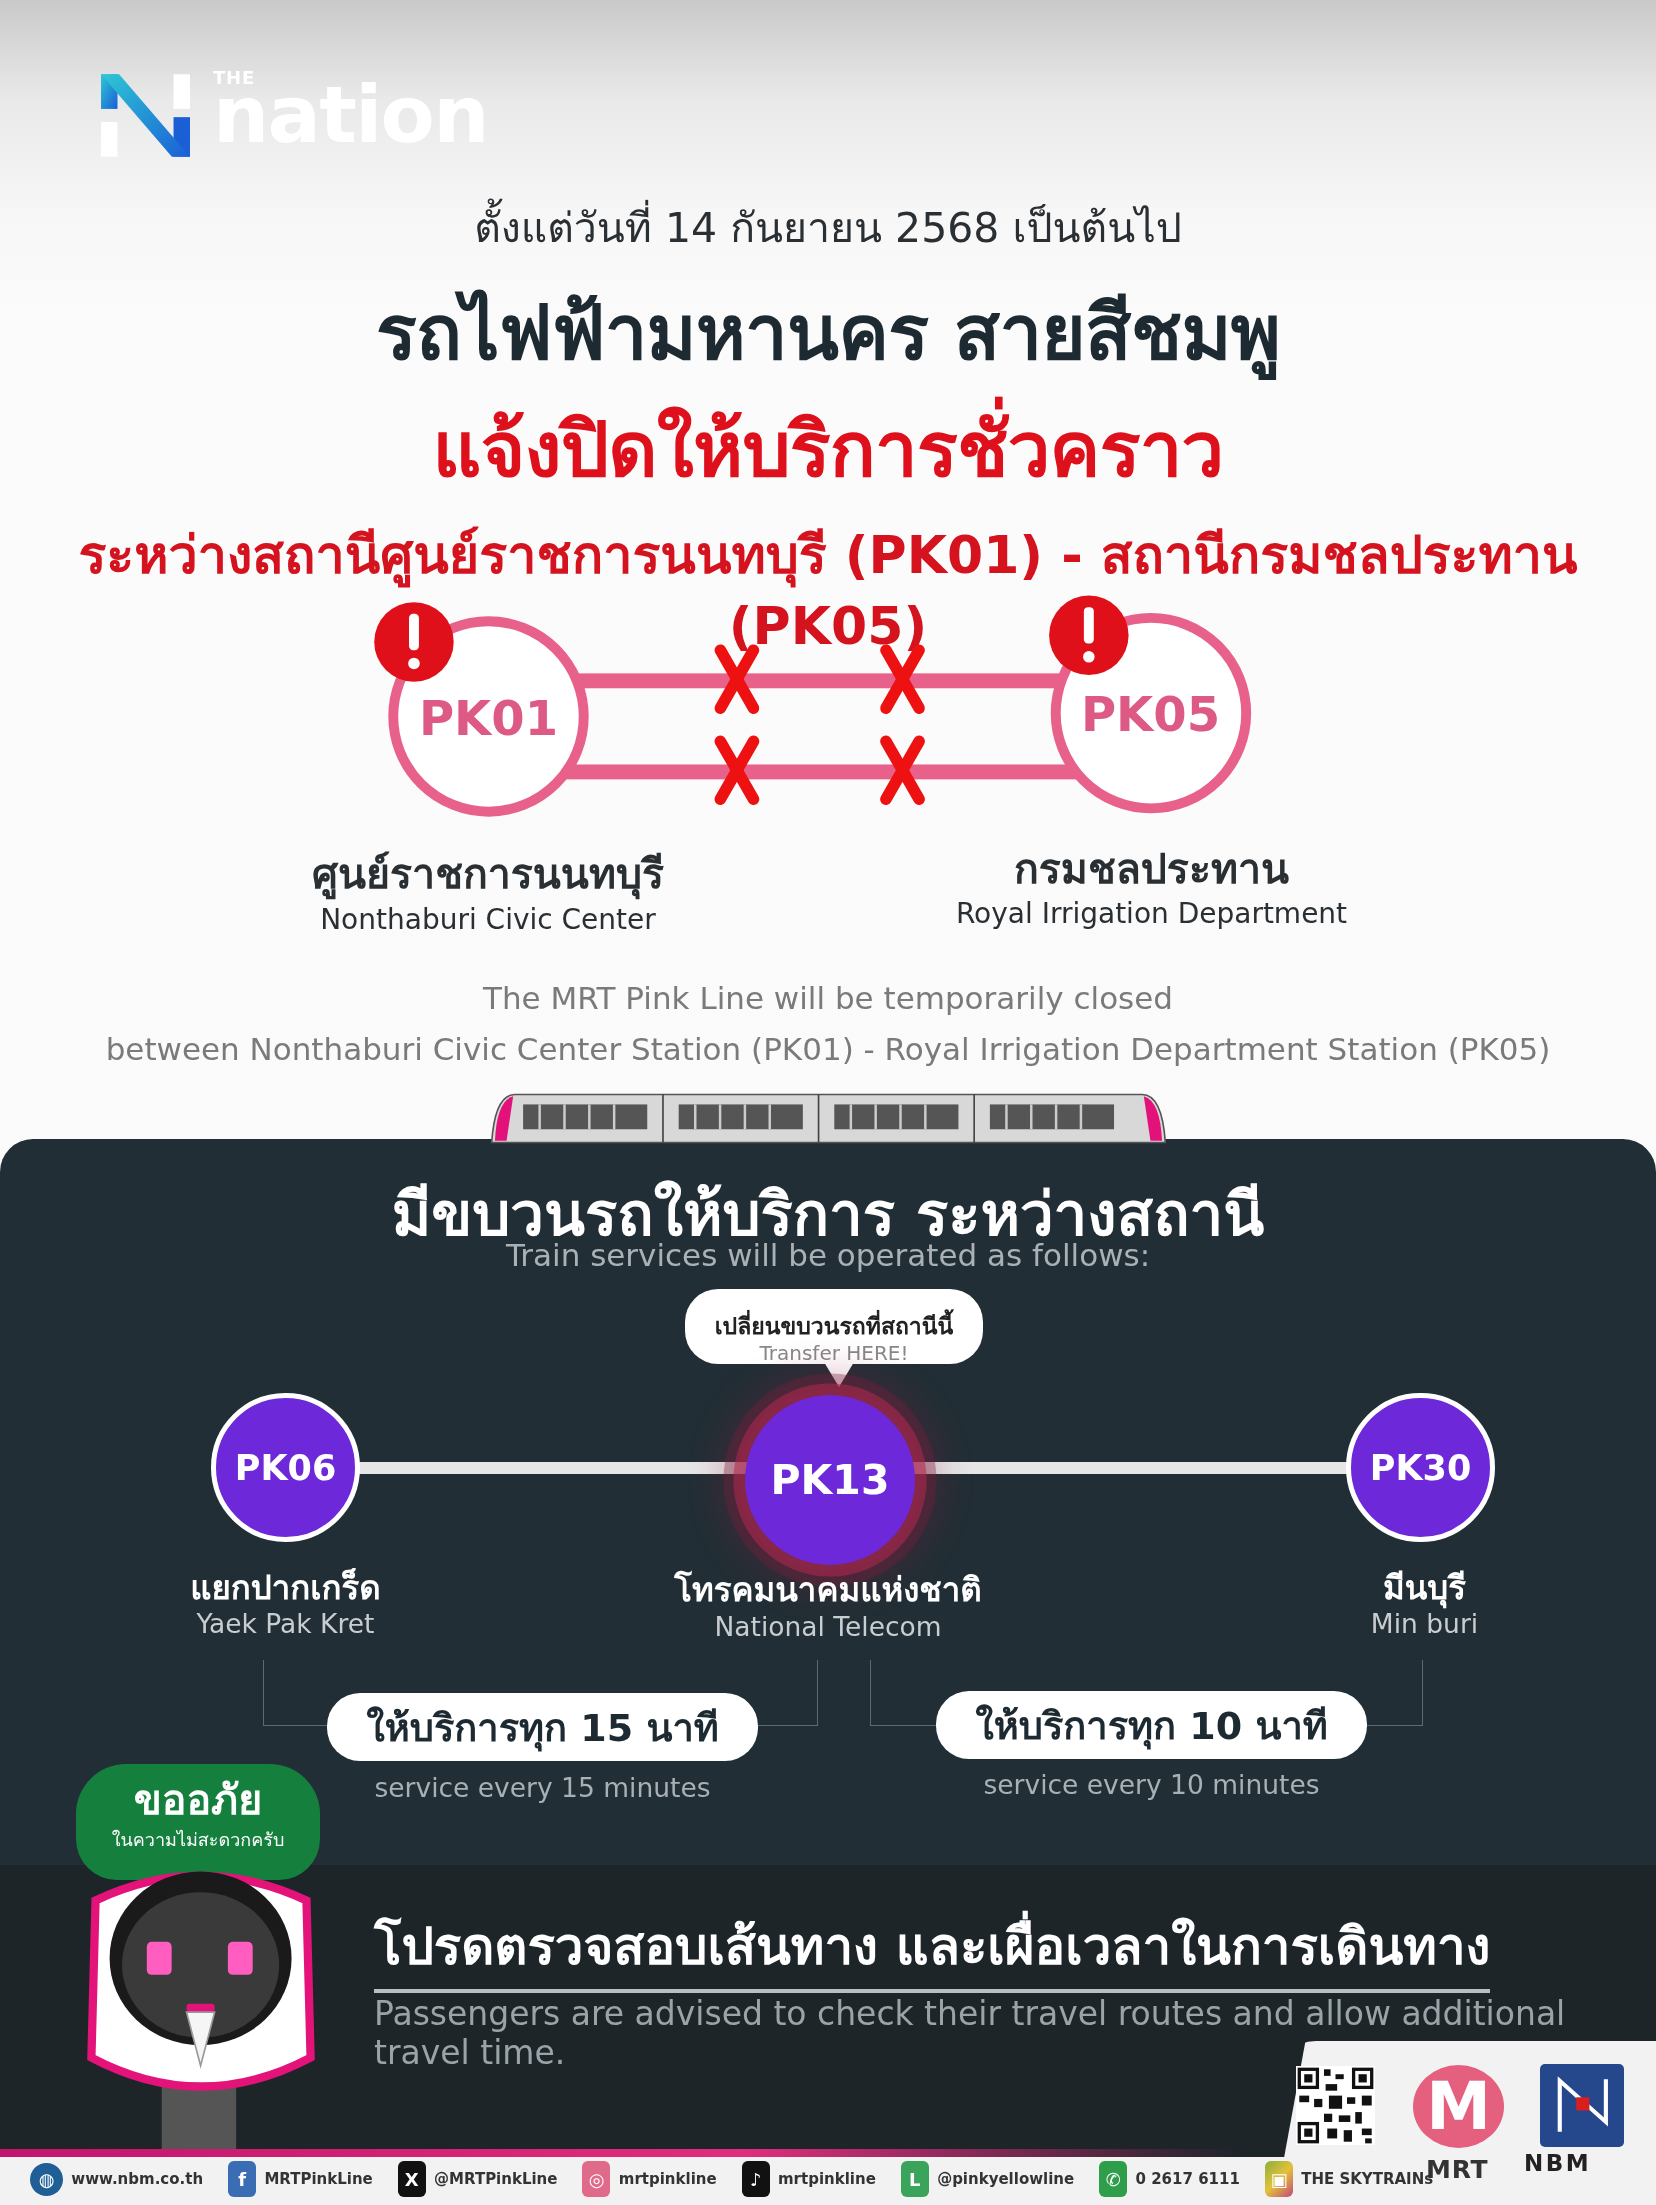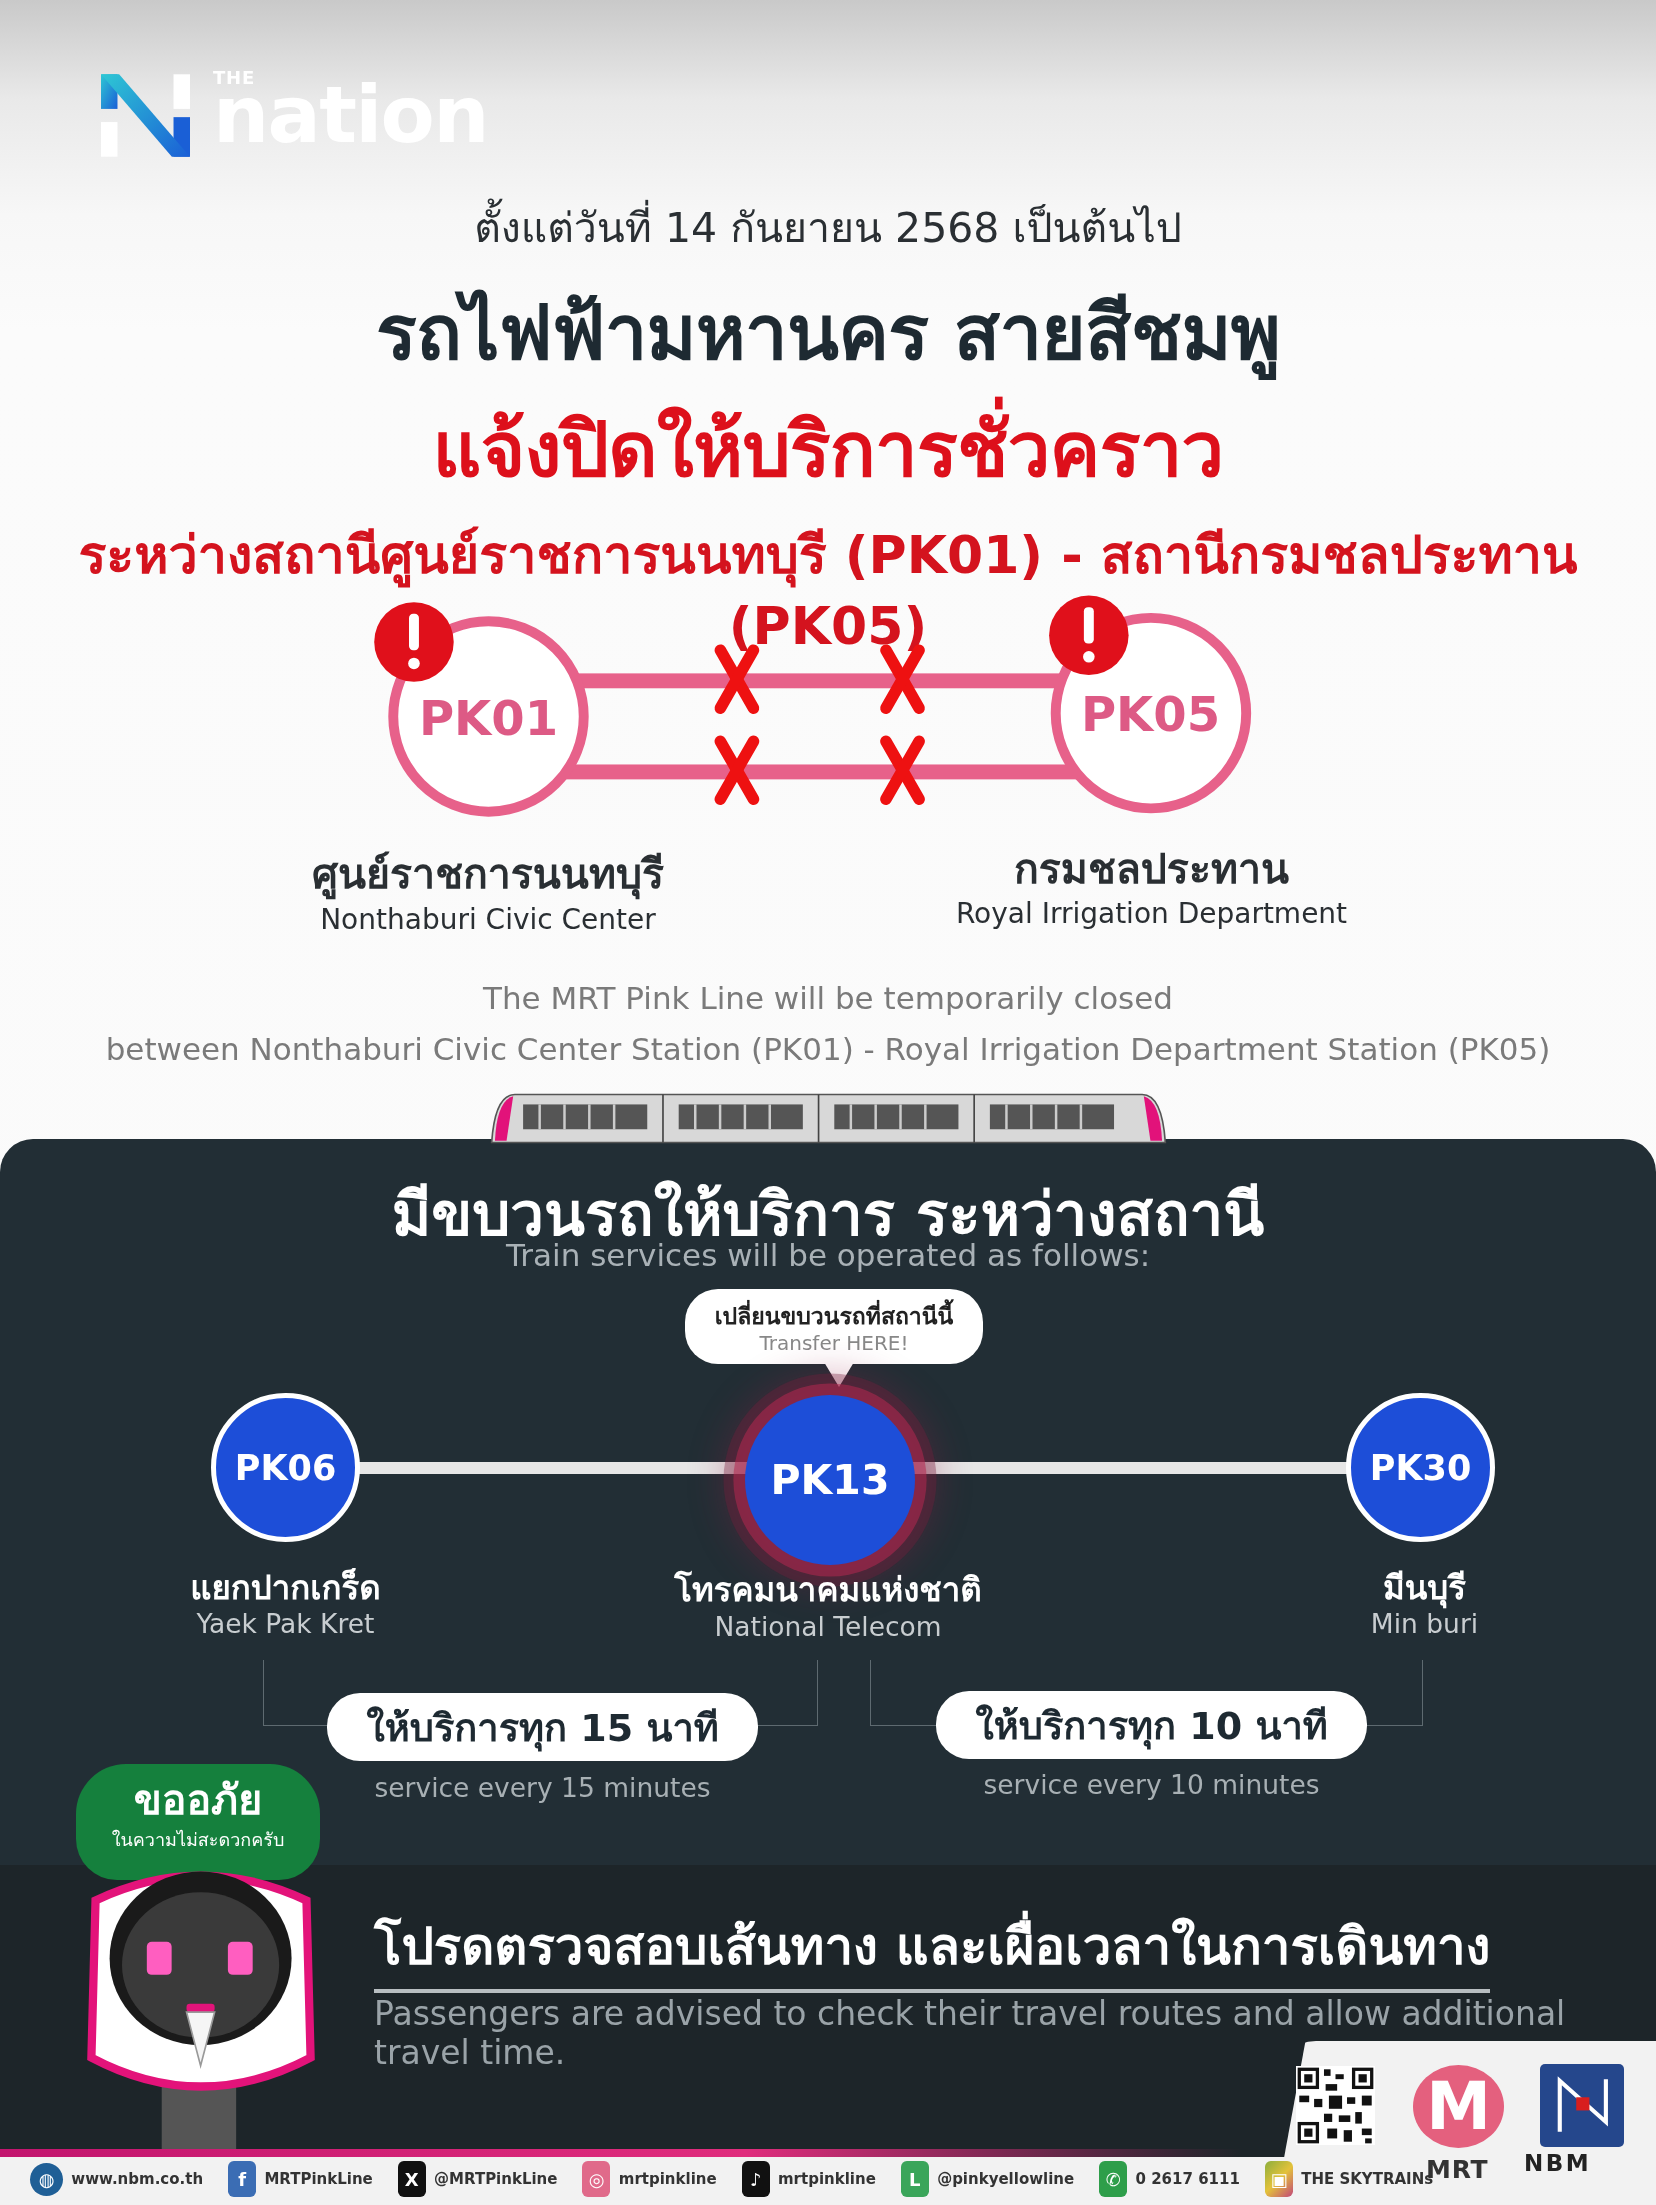--- a/index.html
+++ b/index.html
@@ -47,34 +47,34 @@
     background: #1d2529;
   }
   .pink-strip { left: 0; top: 2149px; width: 1242px; height: 8.3px; background: linear-gradient(to right, #c2156e, #e02d7d 60%, rgba(224,45,125,0)); }
 
   .svc-title { top: 1166px; font-size: 60px; font-weight: bold; color: #ffffff; }
   .svc-sub { top: 1237px; font-size: 31px; color: #a9b1b6; }
 
   .bubble {
     left: 685px; top: 1289px; width: 298px; height: 75px;
     background: #fff; border-radius: 33px; text-align: center;
-    padding-top: 12px;
+    padding-top: 22px;
   }
   .bubble::after {
     content: ""; position: absolute; left: 139px; bottom: -23px;
     border-left: 15px solid transparent; border-right: 15px solid transparent;
     border-top: 25px solid #fff;
   }
   .bubble-th { font-size: 23px; font-weight: bold; color: #222; line-height: 30px; }
   .bubble-en { font-size: 20px; color: #888; line-height: 25px; }
 
   .route-line { left: 273px; top: 1462px; width: 1159px; height: 11.6px; background: #e6e6e6; border-radius: 5.8px; }
 
   .station {
-    border-radius: 50%; background: #1d4ed8; border: 5.8px solid #fff;
+    border-radius: 50%; background: #6d28d9; border: 5.8px solid #fff;
     display: flex; align-items: center; justify-content: center;
     color: #fff; font-weight: bold;
   }
   .st-pk06 { left: 211px; top: 1393px; width: 149px; height: 149px; font-size: 35px; }
   .st-pk30 { left: 1346px; top: 1393px; width: 149px; height: 149px; font-size: 35px; }
   .st-pk13 {
     left: 745px; top: 1395px; width: 170px; height: 170px; font-size: 41px;
     border: none;
     box-shadow: 0 0 0 11.6px rgba(180,40,80,0.55), 0 0 0 21.5px rgba(120,30,60,0.35), 0 0 33px 25px rgba(150,30,70,0.25);
   }

